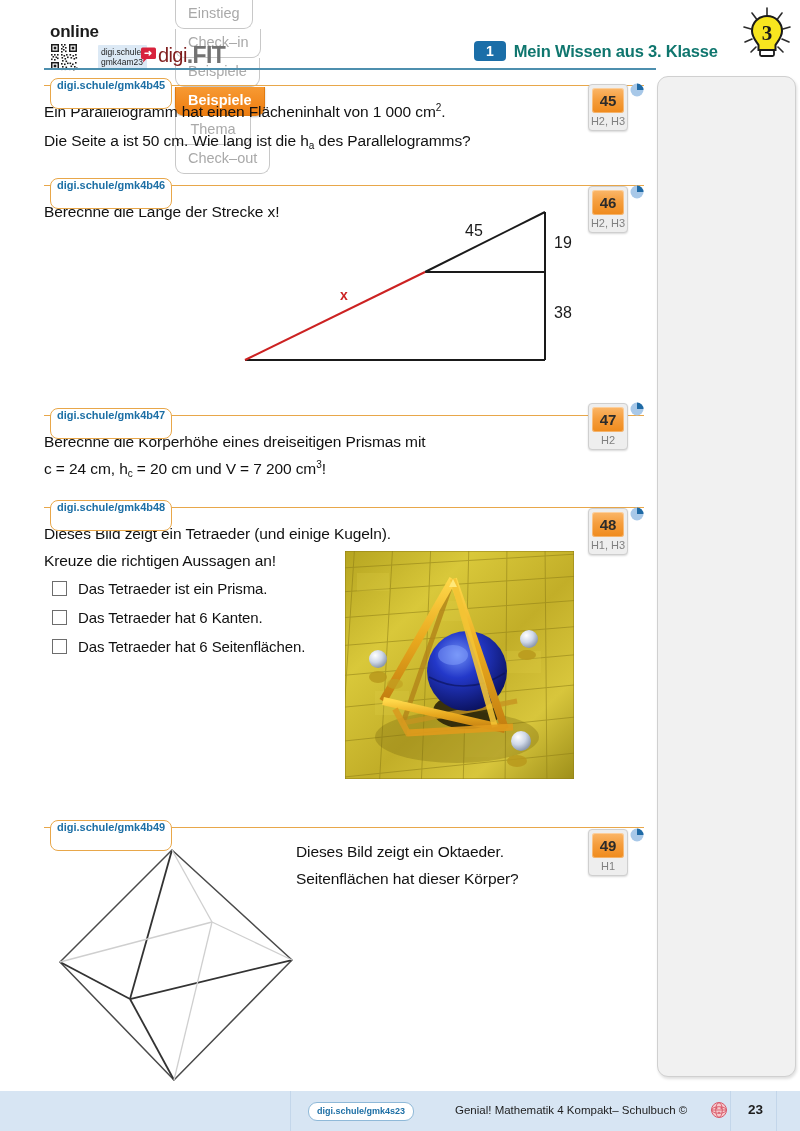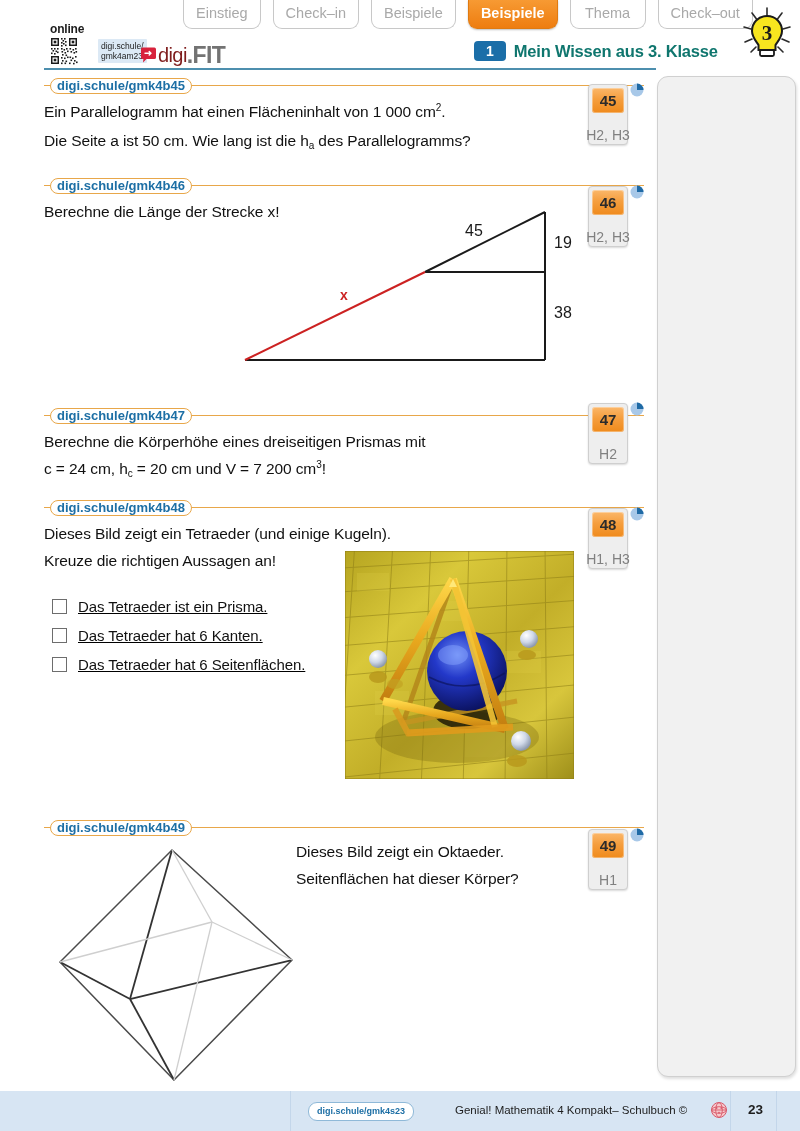--- a/index.html
+++ b/index.html
@@ -10,22 +10,22 @@
     overflow: hidden;
   }
   #page {
     position: relative;
     width: 800px; height: 1131px;
     background: #ffffff;
   }
 
   
   .tabbar {
-    position: absolute; top: 0; left: 183px;
-    display: flex; align-items: flex-start; gap: 12px;
+    position: absolute; top: 0; left: 175px;
+    display: flex; align-items: flex-start; gap: 0; flex-direction: column;
   }
   .tab {
     min-width: 76px;
     padding: 5px 12px 7px 12px;
     border: 1px solid #c8c8c8;
     border-top: none;
     border-radius: 0 0 9px 9px;
     background: #ffffff;
     color: #a9a9a9;
     font-size: 14.5px;
@@ -47,21 +47,21 @@
     position: absolute; top: 6px; left: 738px;
     width: 58px; height: 58px;
   }
 
   
   .online-block {
     position: absolute; top: 22px; left: 50px;
     display: flex; flex-direction: column;
   }
   .online-word {
-    font-size: 12px; font-weight: bold; color: #1c1c1c;
+    font-size: 17px; font-weight: bold; color: #1c1c1c;
     letter-spacing: -0.2px; margin-bottom: 1px;
   }
   .qr-row { display: flex; align-items: center; gap: 20px; }
   .qr { width: 28px; height: 28px; }
   .qr-label {
     background: #dce9f5;
     color: #1d1d1d;
     font-size: 8.5px; line-height: 10px;
     padding: 2px 3px;
     border-radius: 1px;
@@ -117,22 +117,22 @@
   .ex-rule .line {
     position: absolute; left: 0; top: 7px; right: 0;
     height: 1px; background: #e8a74a;
   }
   .ex-code {
     position: absolute; left: 6px; top: 0;
     background: #ffffff;
     border: 1px solid #e8a74a;
     border-radius: 8px;
     color: #1d6fa5;
-    font-size: 13px; font-weight: bold;
-    padding: 1px 6px 2px 6px;
+    font-size: 11px; font-weight: bold;
+    padding: 1px 6px 17px 6px;
     line-height: 11px;
     white-space: nowrap;
   }
   .ex-body { padding-top: 6px; }
   .ex-line {
     font-size: 15.5px; color: #111111; line-height: 27px;
     letter-spacing: -0.1px;
   }
   .ex-line sub { font-size: 10px; vertical-align: baseline; position: relative; top: 3px; }
   .ex-line sup { font-size: 10px; vertical-align: baseline; position: relative; top: -6px; }
@@ -153,22 +153,22 @@
   }
   .badge-num {
     width: 32px; height: 25px;
     background: linear-gradient(to bottom, #fbb76a 0%, #f59e3e 45%, #ef8a1c 100%);
     border-radius: 3px;
     color: #2b2b2b; font-size: 15px; font-weight: bold;
     display: flex; align-items: center; justify-content: center;
     box-shadow: inset 0 0 0 1px rgba(255,255,255,0.35);
   }
   .badge-h {
-    color: #808080; font-size: 14px; line-height: 13px;
-    margin-top: 16px; white-space: nowrap;
+    color: #808080; font-size: 11px; line-height: 13px;
+    margin-top: 2px; white-space: nowrap;
   }
   .pie-icon { position: absolute; top: -1px; left: 45px; width: 14px; height: 14px; }
 
   
   .cb-row { display: flex; align-items: center; height: 29px; }
   .cb-box {
     width: 15px; height: 15px;
     border: 1.4px solid #6d6d6d;
     background: #ffffff;
     margin-right: 11px; margin-left: 8px;
@@ -404,21 +404,21 @@
   </div>
 
   <div class="ex" style="top:500px;">
     <div class="ex-rule">
       <div class="line"></div>
       <div class="ex-code">digi.schule/gmk4b48</div>
     </div>
     <div class="ex-body">
       <div class="ex-line">Dieses Bild zeigt ein Tetraeder (und einige Kugeln).</div>
       <div class="ex-line">Kreuze die richtigen Aussagen an!</div>
-      <div style="margin-top:18px;text-decoration:underline;">
+      <div style="margin-top:0;">
         <div class="cb-row">
           <span class="cb-box"></span>
           <span class="cb-label">Das Tetraeder ist ein Prisma.</span>
         </div>
         <div class="cb-row">
           <span class="cb-box"></span>
           <span class="cb-label">Das Tetraeder hat 6 Kanten.</span>
         </div>
         <div class="cb-row">
           <span class="cb-box"></span>

